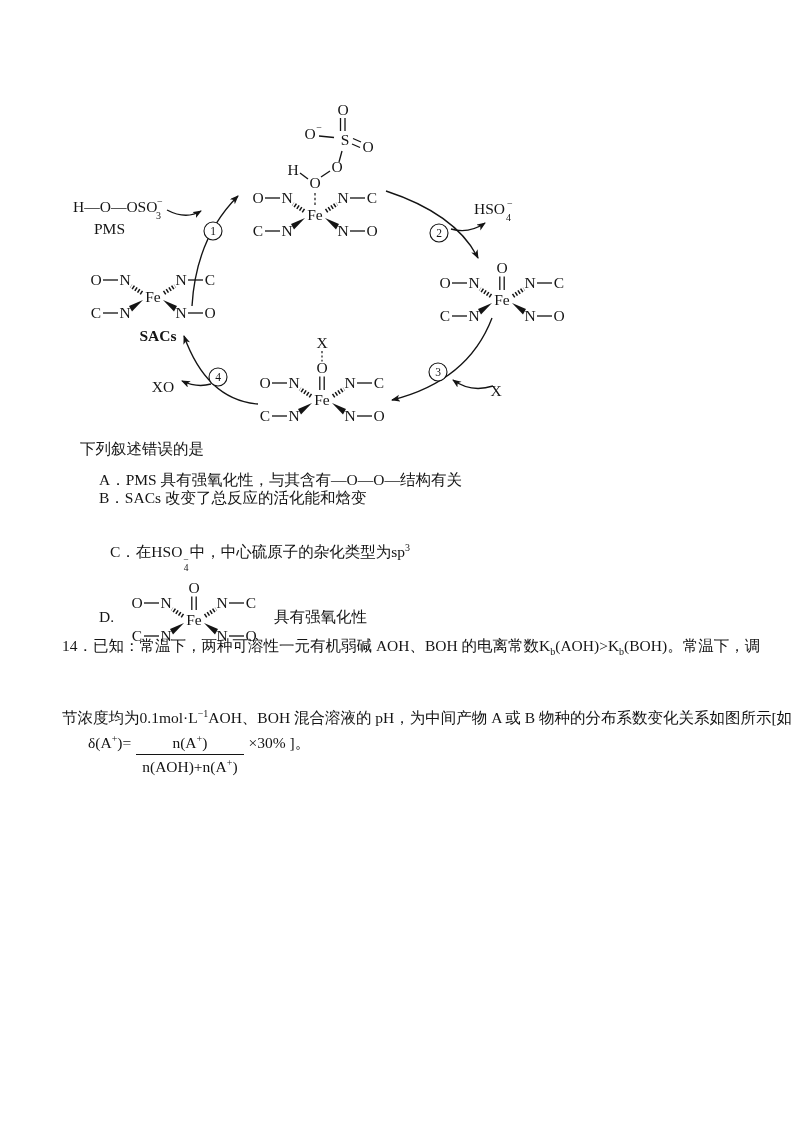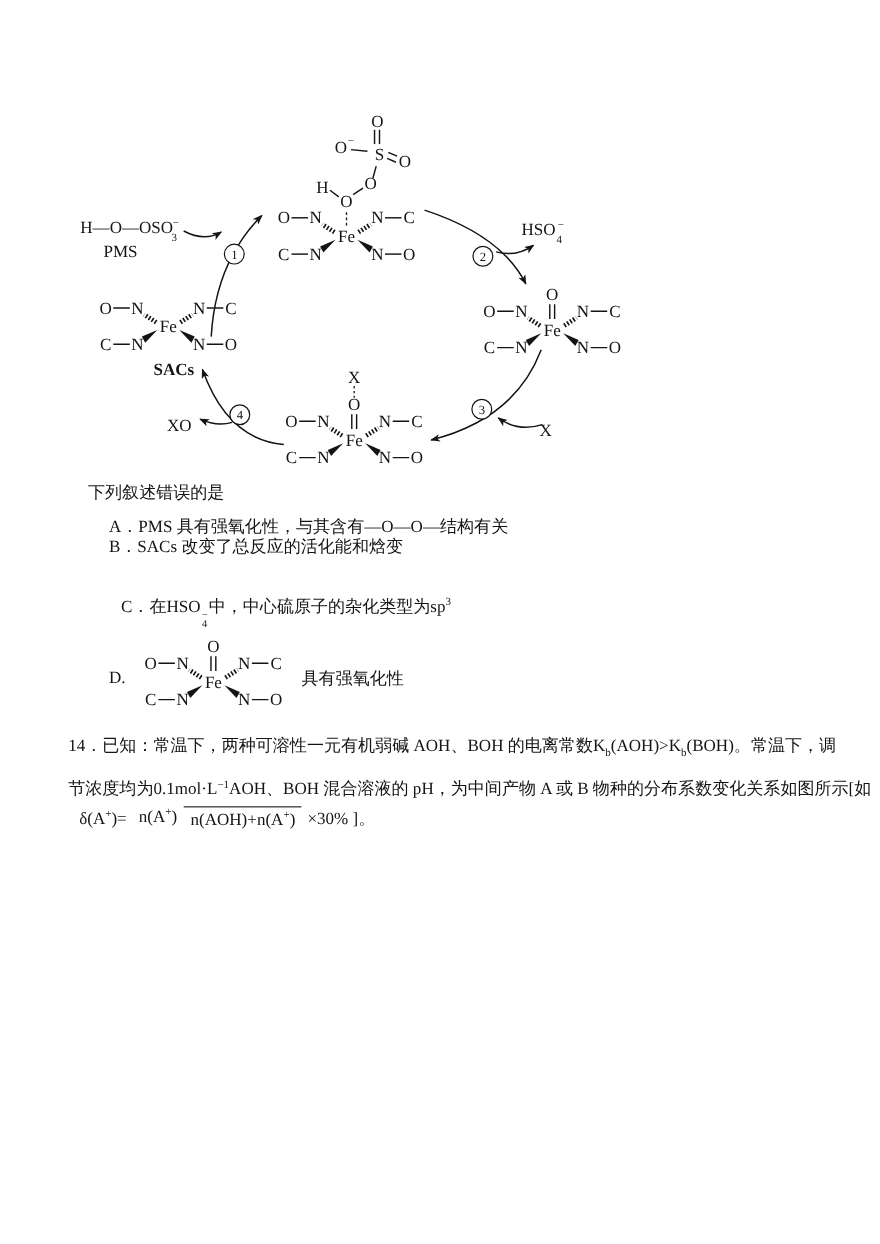--- a/index.html
+++ b/index.html
@@ -4,24 +4,24 @@
 <style>
   html,body{margin:0;padding:0}
   body{width:800px;height:1131px;background:#ffffff;position:relative;
        font-family:"Liberation Serif","DejaVu Serif",serif;color:#141414;overflow:hidden}
   svg text{fill:#141414;font-family:"Liberation Serif","DejaVu Serif",serif}
   .t{position:absolute;font-size:15.5px;white-space:nowrap;line-height:20px}
   .sb{font-size:10px;vertical-align:-4px}
   .sp{font-size:10px;vertical-align:6px}
   .stack{display:inline-flex;flex-direction:column;align-items:center;
          font-size:9.5px;line-height:8px;vertical-align:-6px;margin:0 1px}
-  .frac{display:inline-flex;flex-direction:row;text-align:center;margin:0 5px}
+  .frac{display:inline-flex;flex-direction:column;text-align:center;margin:0 5px}
   .frac .num{padding:0 6px 2px}
   .frac .den{border-top:1.3px solid #141414;padding:2px 6px 0}
-  .formula-row{position:absolute;left:72px;top:733px;display:flex;align-items:center;font-size:15.5px}
+  .formula-row{position:absolute;left:88px;top:733px;display:flex;align-items:flex-start;font-size:15.5px}
   .optD{position:absolute;left:99px;top:576px;display:flex;align-items:center;gap:4px;font-size:15.5px}
 </style>
 </head>
 <body>
 
 <svg style="position:absolute;left:0;top:0" width="800" height="436" viewBox="0 0 800 436">
   <defs>
     <marker id="ah" markerUnits="userSpaceOnUse" markerWidth="10" markerHeight="8" refX="8" refY="3.5" orient="auto">
       <path d="M0,0 L9,3.5 L0,7 L2.3,3.5 Z" fill="#141414"></path>
     </marker>
@@ -167,21 +167,21 @@
 </div>
 
 <div class="optD">
   <span>D.</span>
   <svg width="152" height="82" viewBox="-76 -44 152 82">
     <use href="#fe-oxo"></use>
   </svg>
   <span>具有强氧化性</span>
 </div>
 
-<div class="t" style="left:62px;top:669px">
+<div class="t" style="left:62px;top:636px">
   <span>14．已知：常温下，两种可溶性一元有机弱碱 AOH、BOH 的电离常数K</span><span class="sb">b</span><span>(AOH)&gt;K</span><span class="sb">b</span><span>(BOH)。常温下，调</span>
 </div>
 
 <div class="t" style="left:62px;top:704px">
   <span>节浓度均为0.1mol·L</span><span class="sp">−1</span><span>AOH、BOH 混合溶液的 pH，为中间产物 A 或 B 物种的分布系数变化关系如图所示[如</span>
 </div>
 
 <div class="formula-row">
   <span><span>δ(A</span><span class="sp">+</span><span>)=</span></span>
   <span class="frac">

